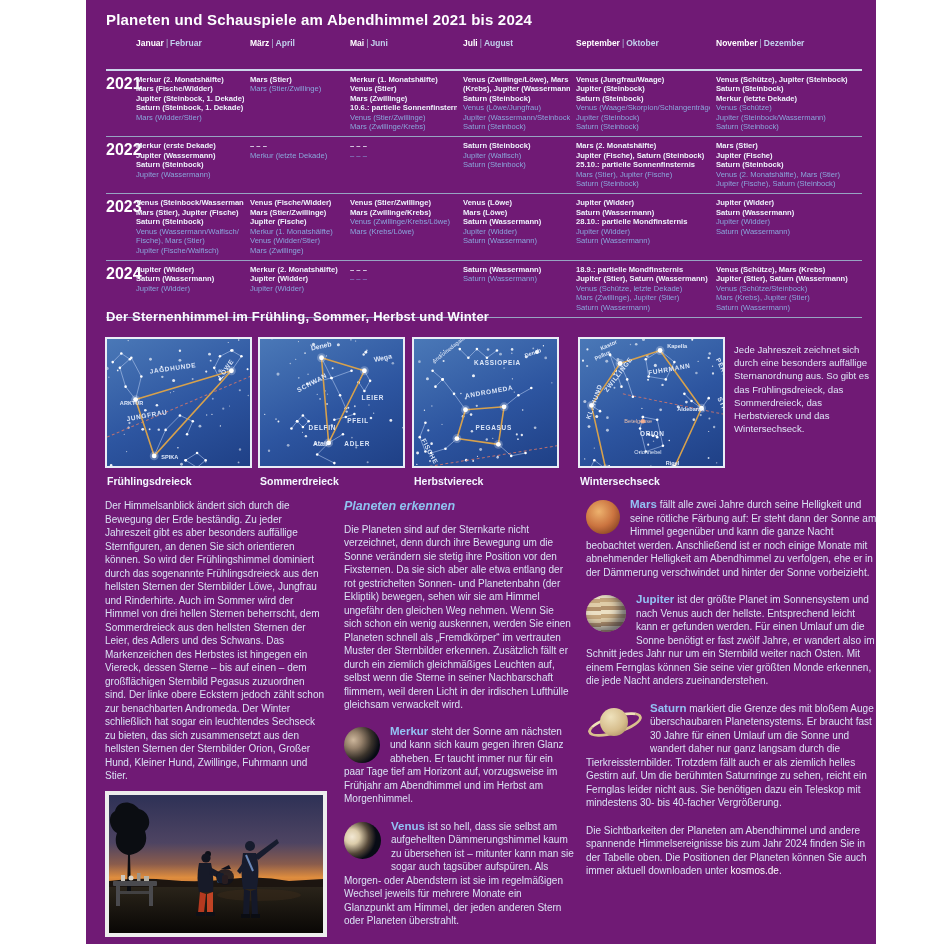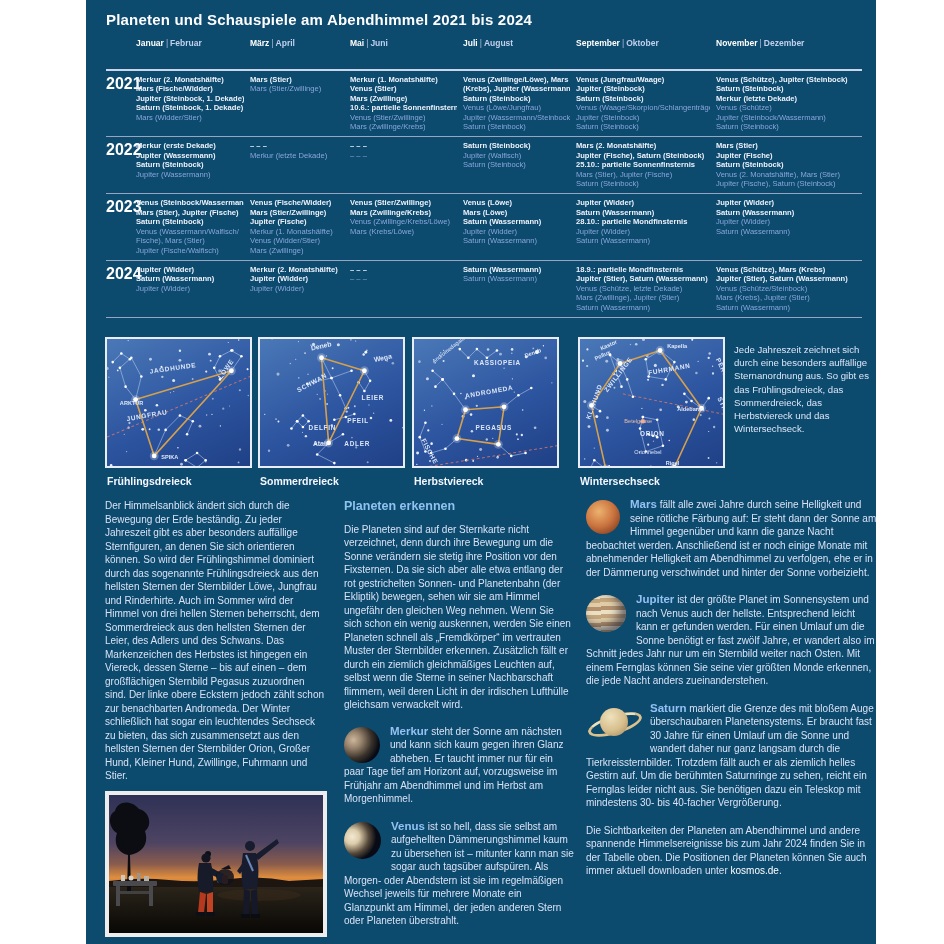--- a/index.html
+++ b/index.html
@@ -1,18 +1,18 @@
 <!DOCTYPE html>
 <html lang="de"><head>
 <meta charset="utf-8">
 <style>
   html,body{margin:0;padding:0;}
   body{width:944px;height:944px;background:#ffffff;position:relative;overflow:hidden;
        font-family:"Liberation Sans",sans-serif;}
-  .page{position:absolute;left:86px;top:0;width:790px;height:944px;background:#0c4a6e;}
+  .page{position:absolute;left:86px;top:0;width:790px;height:944px;background:#701a75;}
   .title{position:absolute;left:20px;top:11px;font-size:15px;font-weight:bold;color:#fdfdff;letter-spacing:.2px;}
   
   .tblwrap{position:absolute;left:20px;top:38px;width:756px;}
   table{border-collapse:collapse;width:756px;table-layout:fixed;}
   thead th{text-align:left;vertical-align:bottom;padding:0 0 21px 0;font-size:8.5px;
            border-bottom:2.5px solid #ccd6ea;}
   thead th .m1{color:#ffffff;font-weight:bold;}
   thead th .sep{color:#aebbd8;font-weight:normal;padding:0 2px;}
   thead th .m2{color:#c2d0ec;font-weight:bold;}
   tbody th{vertical-align:top;text-align:left;color:#fff;font-size:16px;padding:4px 0 5px 0;}
@@ -28,21 +28,21 @@
             background:linear-gradient(155deg,#4a78b7 0%,#2d55a0 55%,#1f4086 100%);}
   .chartbox svg{display:block;width:100%;height:100%;}
   .caption{position:absolute;top:136px;left:0;font-size:10.5px;font-weight:bold;color:#f4f7ff;white-space:nowrap;}
   .sidenote{position:absolute;left:648px;top:343px;width:140px;font-size:9.6px;line-height:13.2px;color:#dde5f6;}
   
   .col{position:absolute;font-size:10px;line-height:13.5px;color:#d9e2f4;}
   .col p{margin:0 0 13px 0;}
   .col1{left:19px;top:499px;width:222px;}
   .col2{left:258px;top:500px;width:230px;}
   .col3{left:500px;top:498px;width:292px;}
-  .h3{font-size:12.5px;font-weight:bold;color:#8fc2f0;margin:0 0 9px 0;}
+  .h3{font-size:12.5px;font-weight:bold;color:#8fc2f0;margin:0 0 9px 0;font-style:italic;}
   .planet{margin:0 0 14px 0;min-height:40px;}
   .planet:after{content:"";display:block;clear:both;}
   .pname{color:#93c1f3;font-weight:bold;font-size:11.5px;}
   .picon{float:left;margin:2px 10px 2px 0;border-radius:50%;}
   .picon.merkur{width:36px;height:36px;
       background:radial-gradient(circle at 26% 36%,#cdb79c 0%,#96816b 24%,#3a332b 52%,#070a14 74%);}
   .picon.venus{width:37px;height:37px;
       background:radial-gradient(circle at 22% 40%,#f2e8d4 0%,#dcccaa 20%,#56493a 46%,#080b15 66%);}
   .picon.mars{width:34px;height:34px;
       background:radial-gradient(circle at 38% 34%,#edb26e 0%,#cb7440 48%,#8a4524 82%,#5e2d16 100%);}
@@ -250,20 +250,21 @@
               <div class="lw">Jupiter (Stier), Saturn (Wassermann)</div>
               <div class="lb">Venus (Schütze/Steinbock)</div>
               <div class="lb">Mars (Krebs), Jupiter (Stier)</div>
               <div class="lb">Saturn (Wassermann)</div>
             </td>
           </tr>
         </tbody>
       </table>
   </div>
 
+  <div class="h2">Der Sternenhimmel im Frühling, Sommer, Herbst und Winter</div>
 
   <div class="charts">
     <div class="chartbox" style="left:0">
       <svg viewBox="0 0 100 88" preserveAspectRatio="none">
           <circle cx="0.1" cy="20.4" r="1.09" fill="#ffffff" opacity="0.49"></circle>
           <circle cx="79.3" cy="60.2" r="0.47" fill="#ffffff" opacity="0.92"></circle>
           <circle cx="98.8" cy="39.1" r="0.53" fill="#ffffff" opacity="0.47"></circle>
           <circle cx="85.6" cy="46.5" r="0.35" fill="#ffffff" opacity="0.65"></circle>
           <circle cx="92.1" cy="0.7" r="0.52" fill="#ffffff" opacity="0.83"></circle>
           <circle cx="69.1" cy="85.1" r="0.47" fill="#ffffff" opacity="0.89"></circle>

